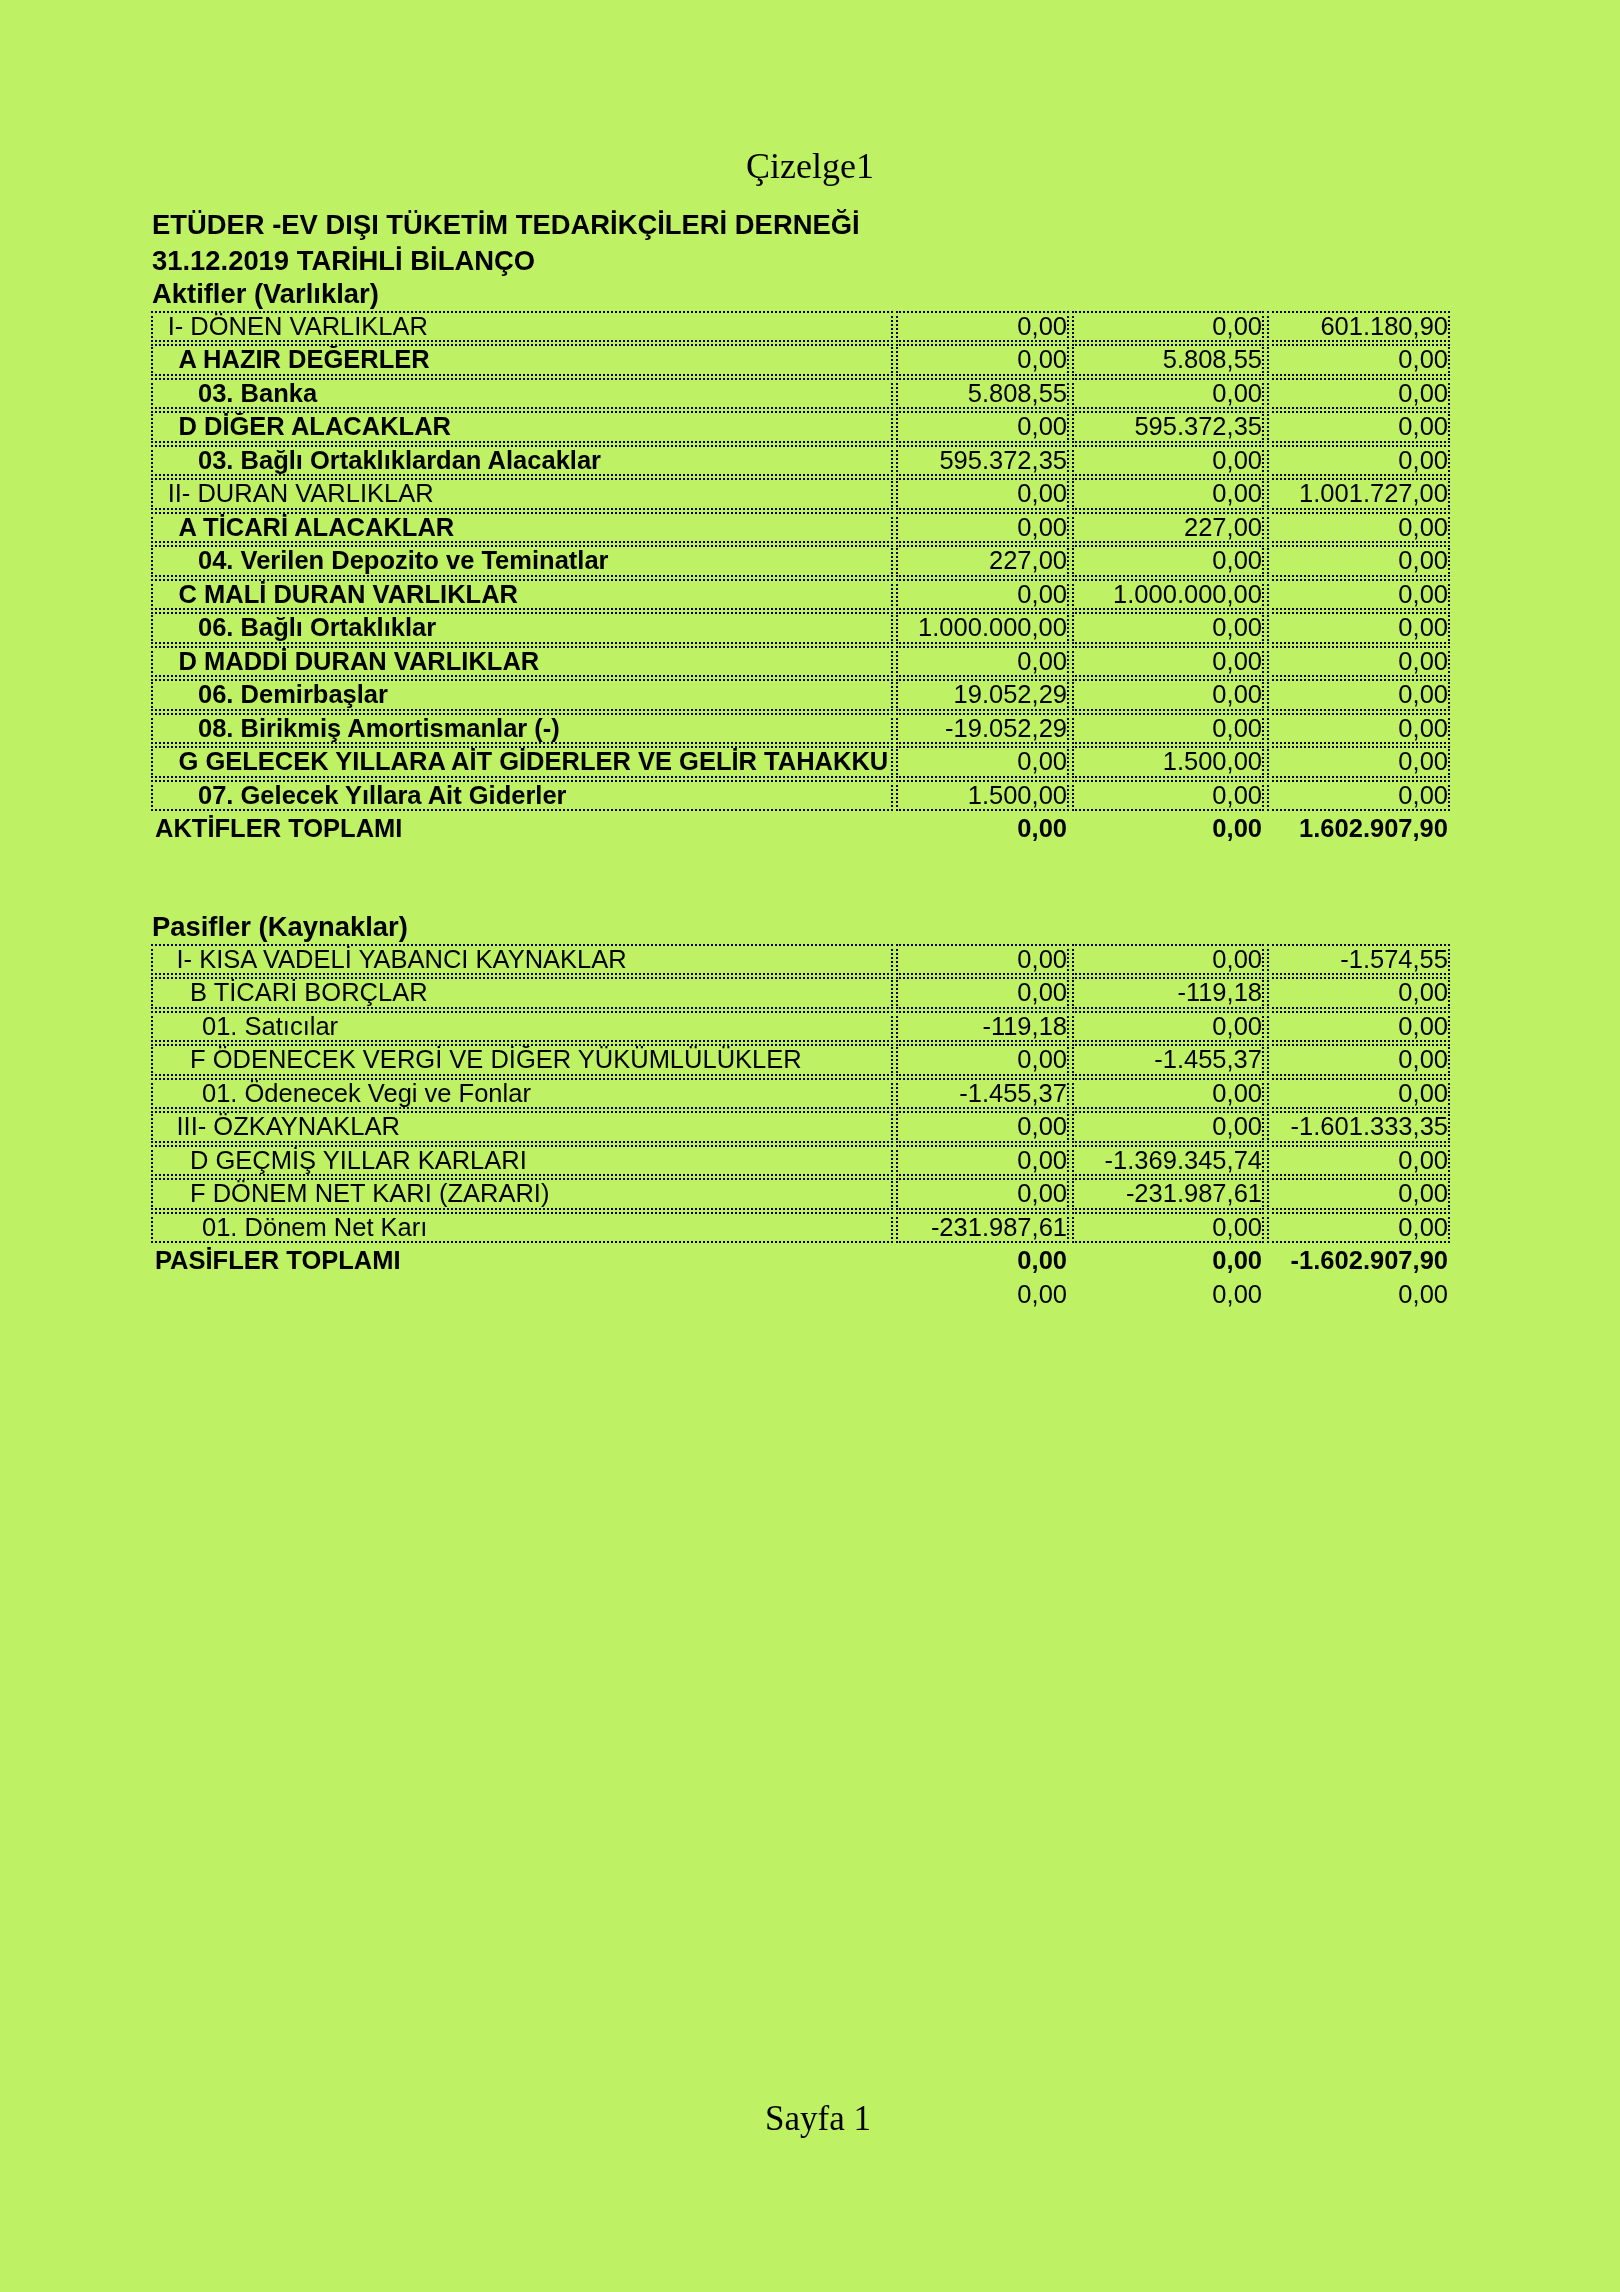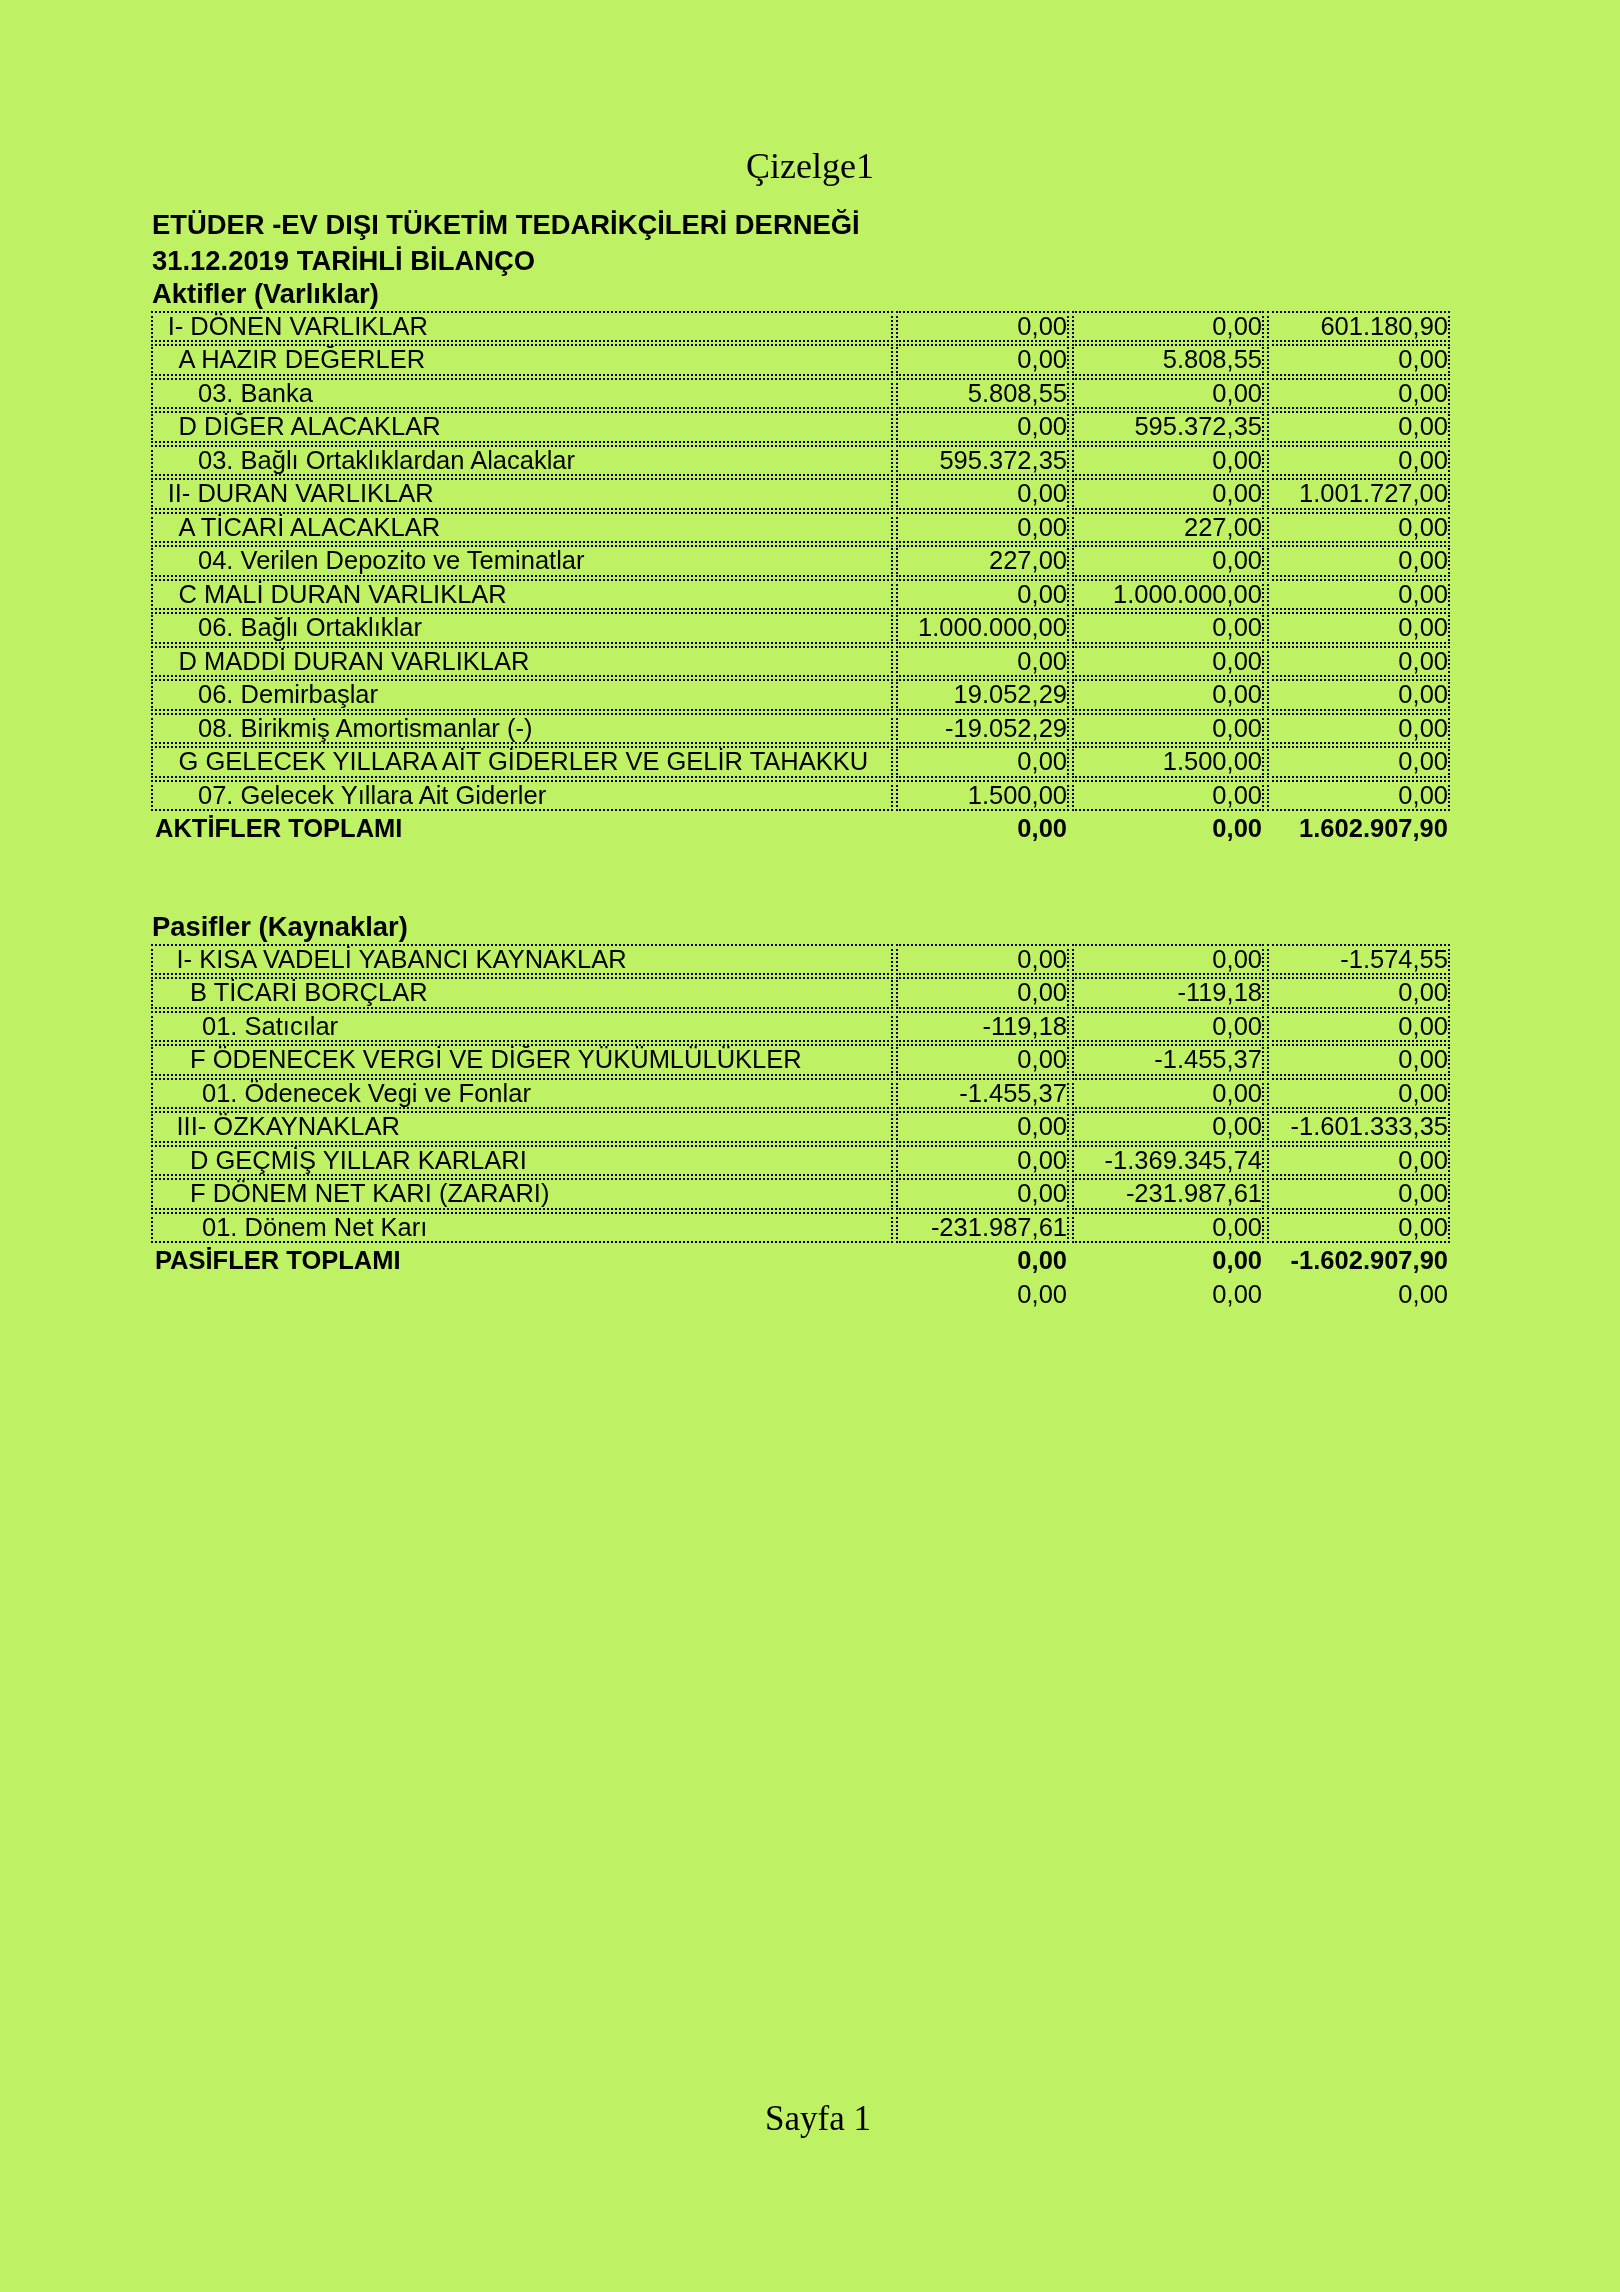--- a/index.html
+++ b/index.html
@@ -50,22 +50,22 @@
     line-height: 25.5px;
     padding: 1px 0;
     white-space: nowrap;
     overflow: hidden;
   }
   td.label { padding-left: 14.7px; }
   td.num   { text-align: right; padding-right: 6.9px; }
 
   
   table.aktifler tr.lvl1 td.label { padding-left: 14.7px; }
-  table.aktifler tr.lvl2 td.label { padding-left: 25.5px; }
-  table.aktifler tr.lvl3 td.label { padding-left: 45px; }
+  table.aktifler tr.lvl2 td.label { padding-left: 25.5px; font-weight: bold; }
+  table.aktifler tr.lvl3 td.label { padding-left: 45px; font-weight: bold; }
   
   table.pasifler tr.lvl1 td.label { padding-left: 23.5px; }
   table.pasifler tr.lvl2 td.label { padding-left: 37px; }
   table.pasifler tr.lvl3 td.label { padding-left: 49px; margin-top: 28px; }
 
   tr.total td { border-color: transparent; font-weight: 700; }
   tr.total td.label { padding-left: 2px; }
   tr.blank td { border-color: transparent; }
 
   .footer {

